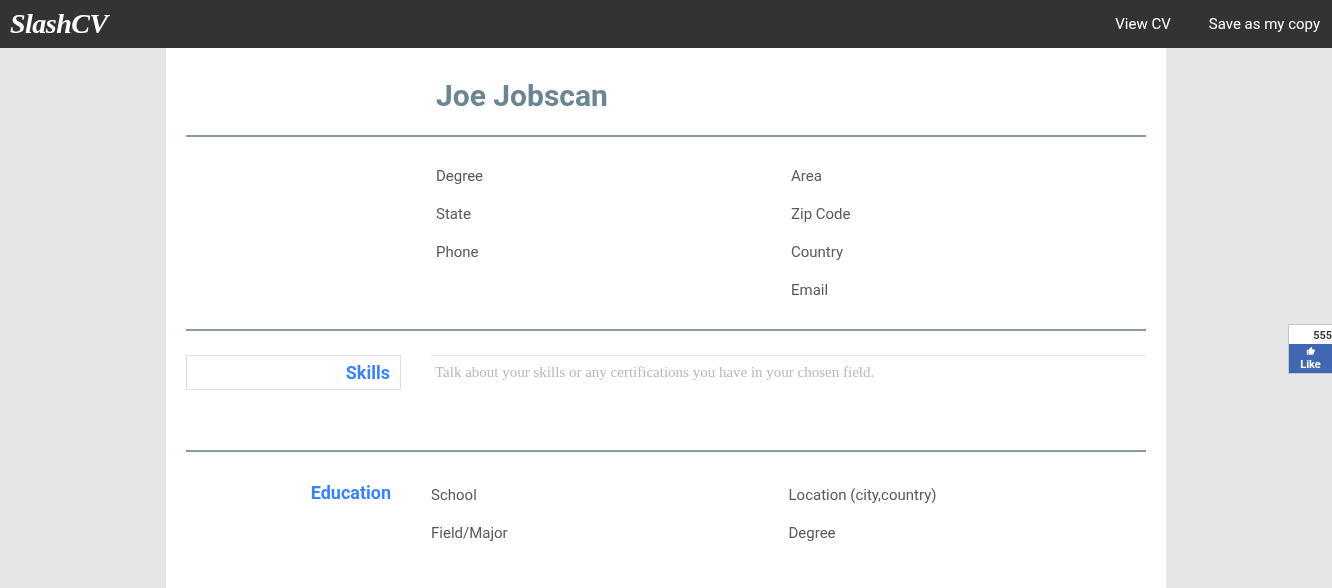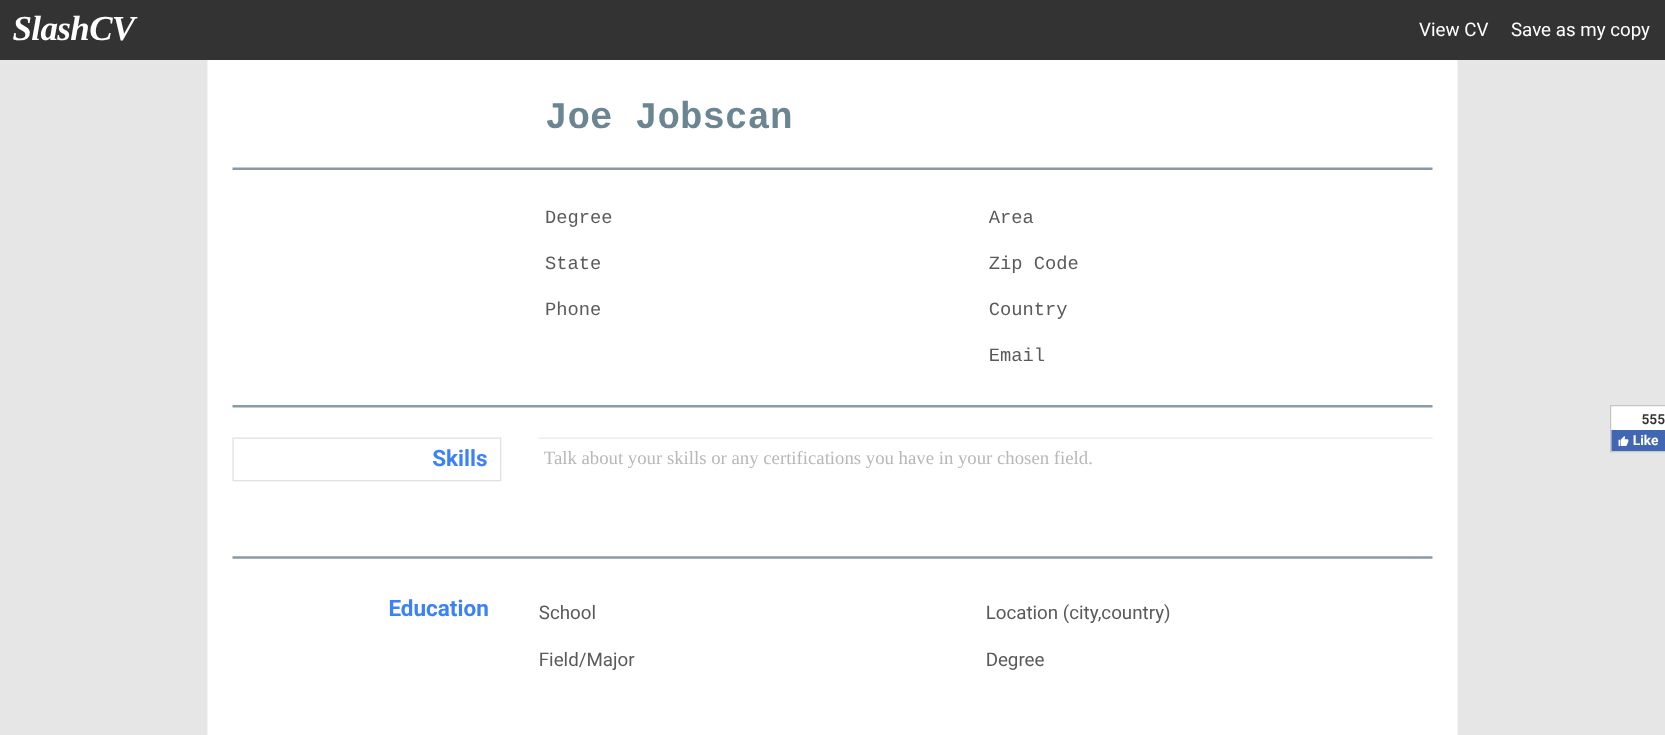--- a/index.html
+++ b/index.html
@@ -23,38 +23,37 @@
   .logo {
     font-family: "Brush Script MT", cursive;
     font-style: italic;
     font-weight: 700;
     color: #ffffff;
     font-size: 28px;
     letter-spacing: -0.5px;
   }
   .top-actions {
     display: flex;
-    gap: 18px;
+    gap: 38px;
   }
   .top-actions a {
     color: #ffffff;
     font-size: 15px;
     text-decoration: none;
     cursor: pointer;
   }
   .page {
     width: 1000px;
     margin: 0 auto;
     background: #ffffff;
     min-height: 600px;
     padding: 20px 20px 0 20px;
   }
   .content-indent {
     padding-left: 250px;
-    font-family: Liberation Mono, monospace;
   }
   .name {
     color: #6b8593;
     font-size: 30px;
     font-weight: 700;
     margin-top: 10px;
     margin-bottom: 22px;
   }
   .hr {
     border: none;
@@ -128,20 +127,21 @@
   .fb-like {
     background: #4267B2;
     color: #ffffff;
     font-size: 11px;
     font-weight: 700;
     padding: 2px 0;
     display: flex;
     align-items: center;
     justify-content: center;
     gap: 2px;
+    flex-direction: column;
   }
   .fb-thumb {
     width: 10px;
     height: 10px;
     fill: #ffffff;
   }
 </style>
 </head>
 <body>
 

